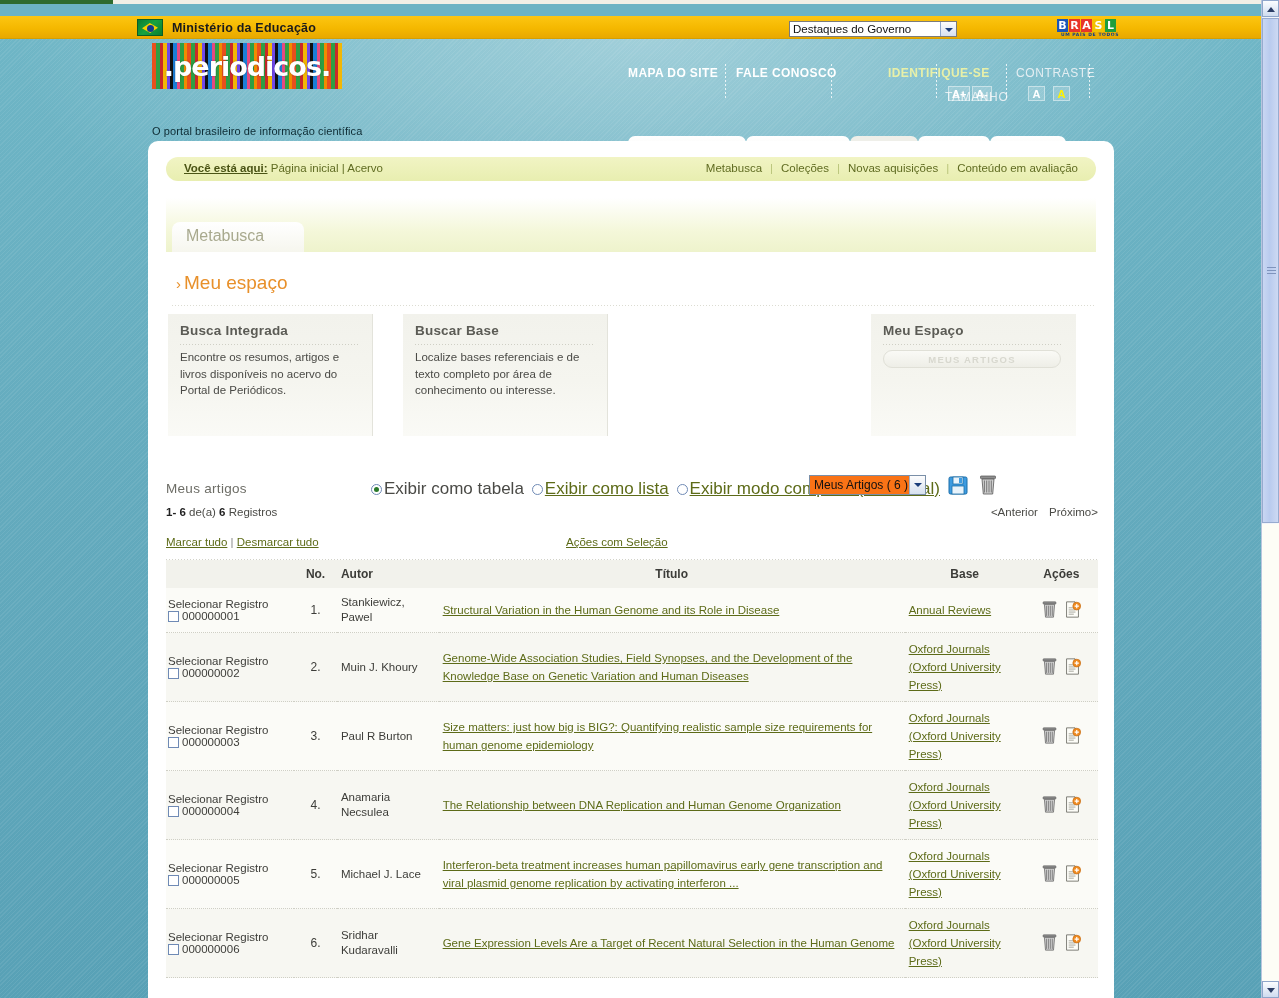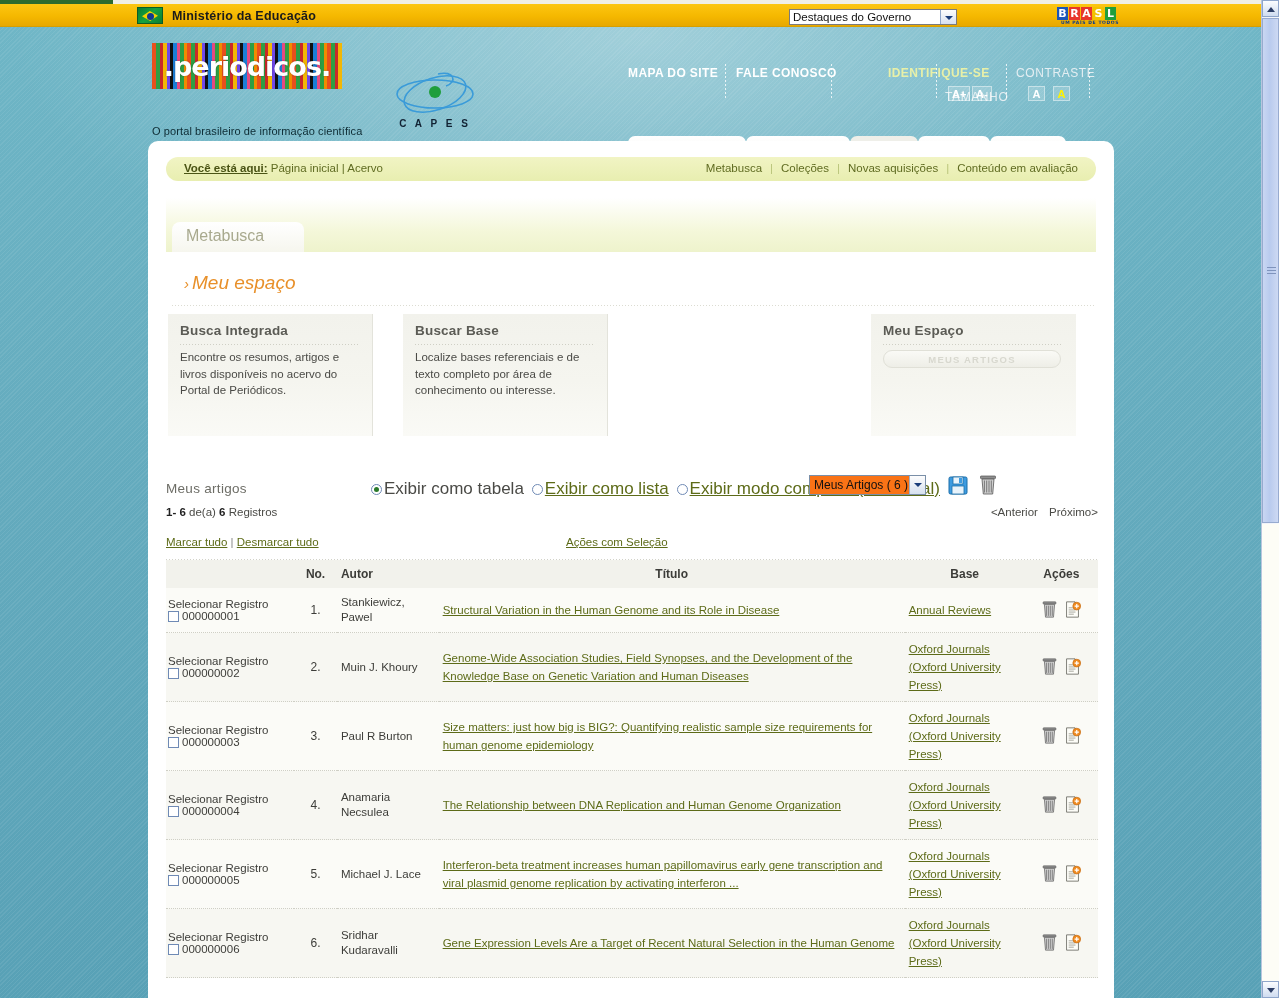--- a/index.html
+++ b/index.html
@@ -41,21 +41,21 @@
   }
   .sb-grip{position:absolute;left:4px;top:50%;margin-top:-4px;width:9px;height:8px;}
   .sb-grip i{display:block;height:1px;background:#7f94bd;margin-bottom:2px;}
   .sb-track-below{
     position:absolute;left:0;top:524px;width:17px;bottom:17px;
     background:#fdfdf6;
   }
 
   
   .govbar{
-    position:absolute;left:0;top:4px;width:1262px;height:22px;
+    position:absolute;left:0;top:16px;width:1262px;height:22px;
     background:linear-gradient(180deg,#fcc612 0%,#f5b800 55%,#e8a800 100%);
     border-bottom:1px solid #d79f00;
   }
   .gov-flag{
     position:absolute;left:137px;top:3px;width:26px;height:17px;
     background:linear-gradient(135deg,#0a7d32 0%,#17a33f 48%,#0a7d32 100%);
     border:1px solid #0b5d26;box-sizing:border-box;overflow:hidden;
   }
   .gov-flag::before{
     content:"";position:absolute;left:4px;top:3px;width:16px;height:10px;
@@ -198,21 +198,21 @@
   .metatab span{
     position:absolute;left:14px;top:5px;font-size:16px;color:#a8a98e;
   }
   .metatab-strip{
     position:absolute;left:18px;top:57px;width:930px;height:54px;
     background:linear-gradient(180deg,#ffffff 0%,#f4f7d9 62%,#eef3cc 100%);
   }
 
   .pagetitle-wrap{position:absolute;left:24px;top:131px;width:924px;height:34px;}
   .pagetitle{
-    position:absolute;left:12px;top:0;font-size:19px;color:#e8902a;font-weight:normal;font-style:italic;
+    position:absolute;left:4px;top:0;font-size:19px;color:#e8902a;font-weight:normal;
   }
   .pagetitle .chev{color:#e8902a;font-size:15px;margin-right:3px;}
   .dotline{
     position:absolute;left:0;bottom:0;width:924px;height:1px;
     background:repeating-linear-gradient(90deg,#dcdcd2 0 1px,transparent 1px 3px);
   }
 
   
   .cards{position:absolute;left:20px;top:173px;width:930px;height:122px;}
   .card{
@@ -349,29 +349,20 @@
     </div>
   </div>
 
   <div class="site-header">
 
     <div class="logo-periodicos">
       <span class="word">.periodicos.</span>
     </div>
     <div class="logo-tagline">O portal brasileiro de informação científica</div>
 
-    <div class="capes">
-      <svg width="86" height="50" viewBox="0 0 86 50">
-        <ellipse cx="43" cy="26" rx="38" ry="14" fill="none" stroke="#3a9bd9" stroke-width="1.6"></ellipse>
-        <ellipse cx="43" cy="26" rx="32" ry="16" fill="none" stroke="#3a9bd9" stroke-width="1.6" transform="rotate(-18 43 26)"></ellipse>
-        <path d="M46 6 C62 2 66 14 54 18" fill="none" stroke="#3a9bd9" stroke-width="1.6"></path>
-        <circle cx="43" cy="24" r="6" fill="#1f9e3c"></circle>
-      </svg>
-      <span class="capes-word">C A P E S</span>
-    </div>
 
     <div class="topnav">
       <span class="item" style="left:18px;">MAPA DO SITE</span>
       <span class="sep" style="left:115px;"></span>
       <span class="item" style="left:126px;">FALE CONOSCO</span>
       <span class="sep" style="left:221px;"></span>
       <span class="item highlight" style="left:232px;margin-left:46px;">IDENTIFIQUE-SE</span>
       <span class="sep" style="left:326px;"></span>
       <span class="item soft" style="left:335px;margin-top:24px;">TAMANHO</span>
       <span class="azbtn" style="left:338px;">A+</span>

